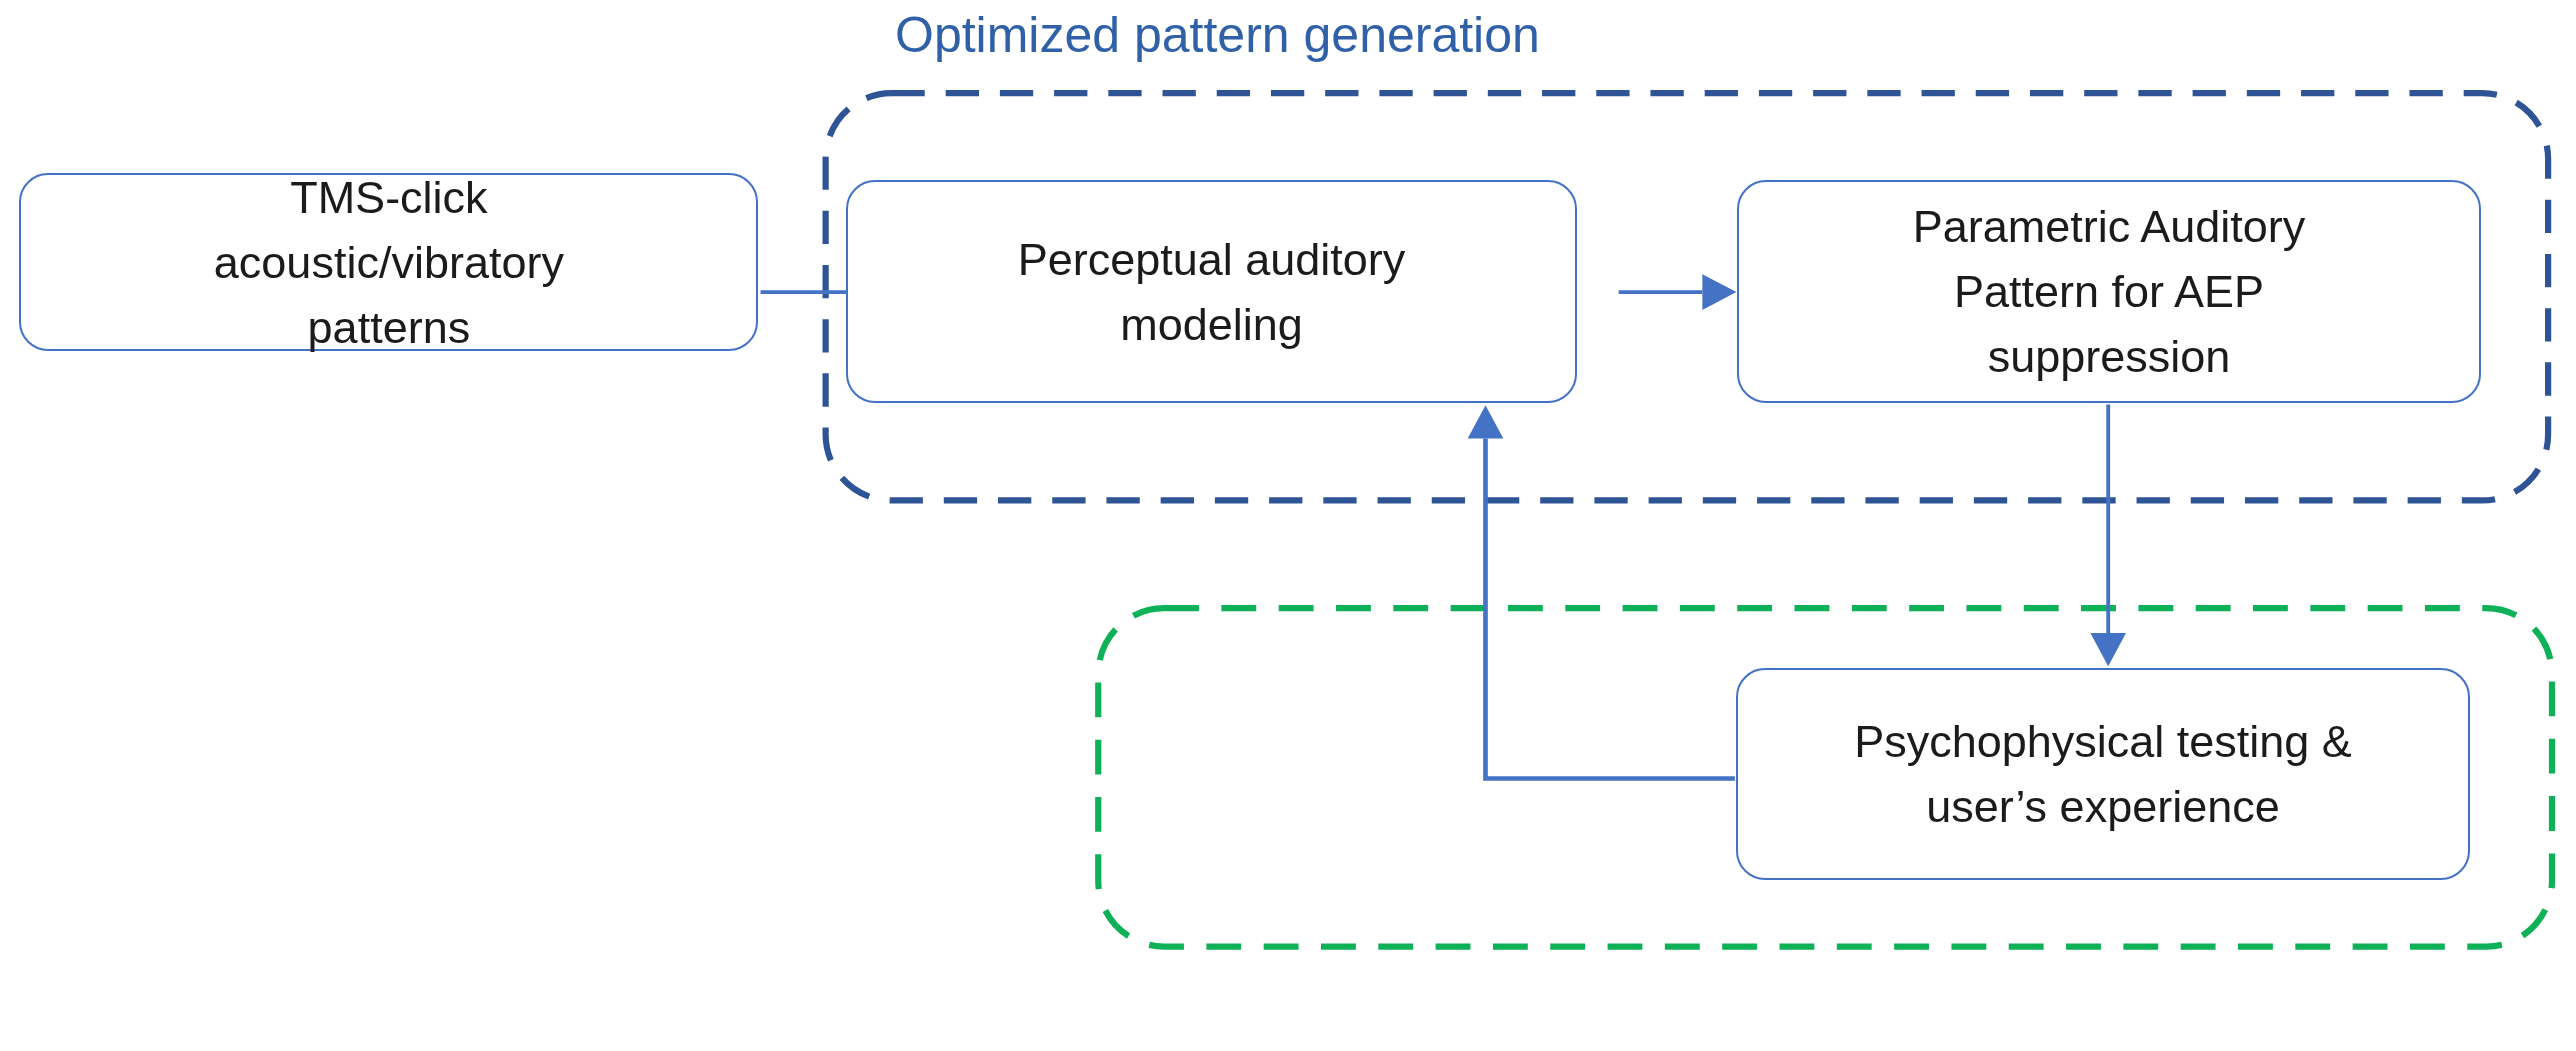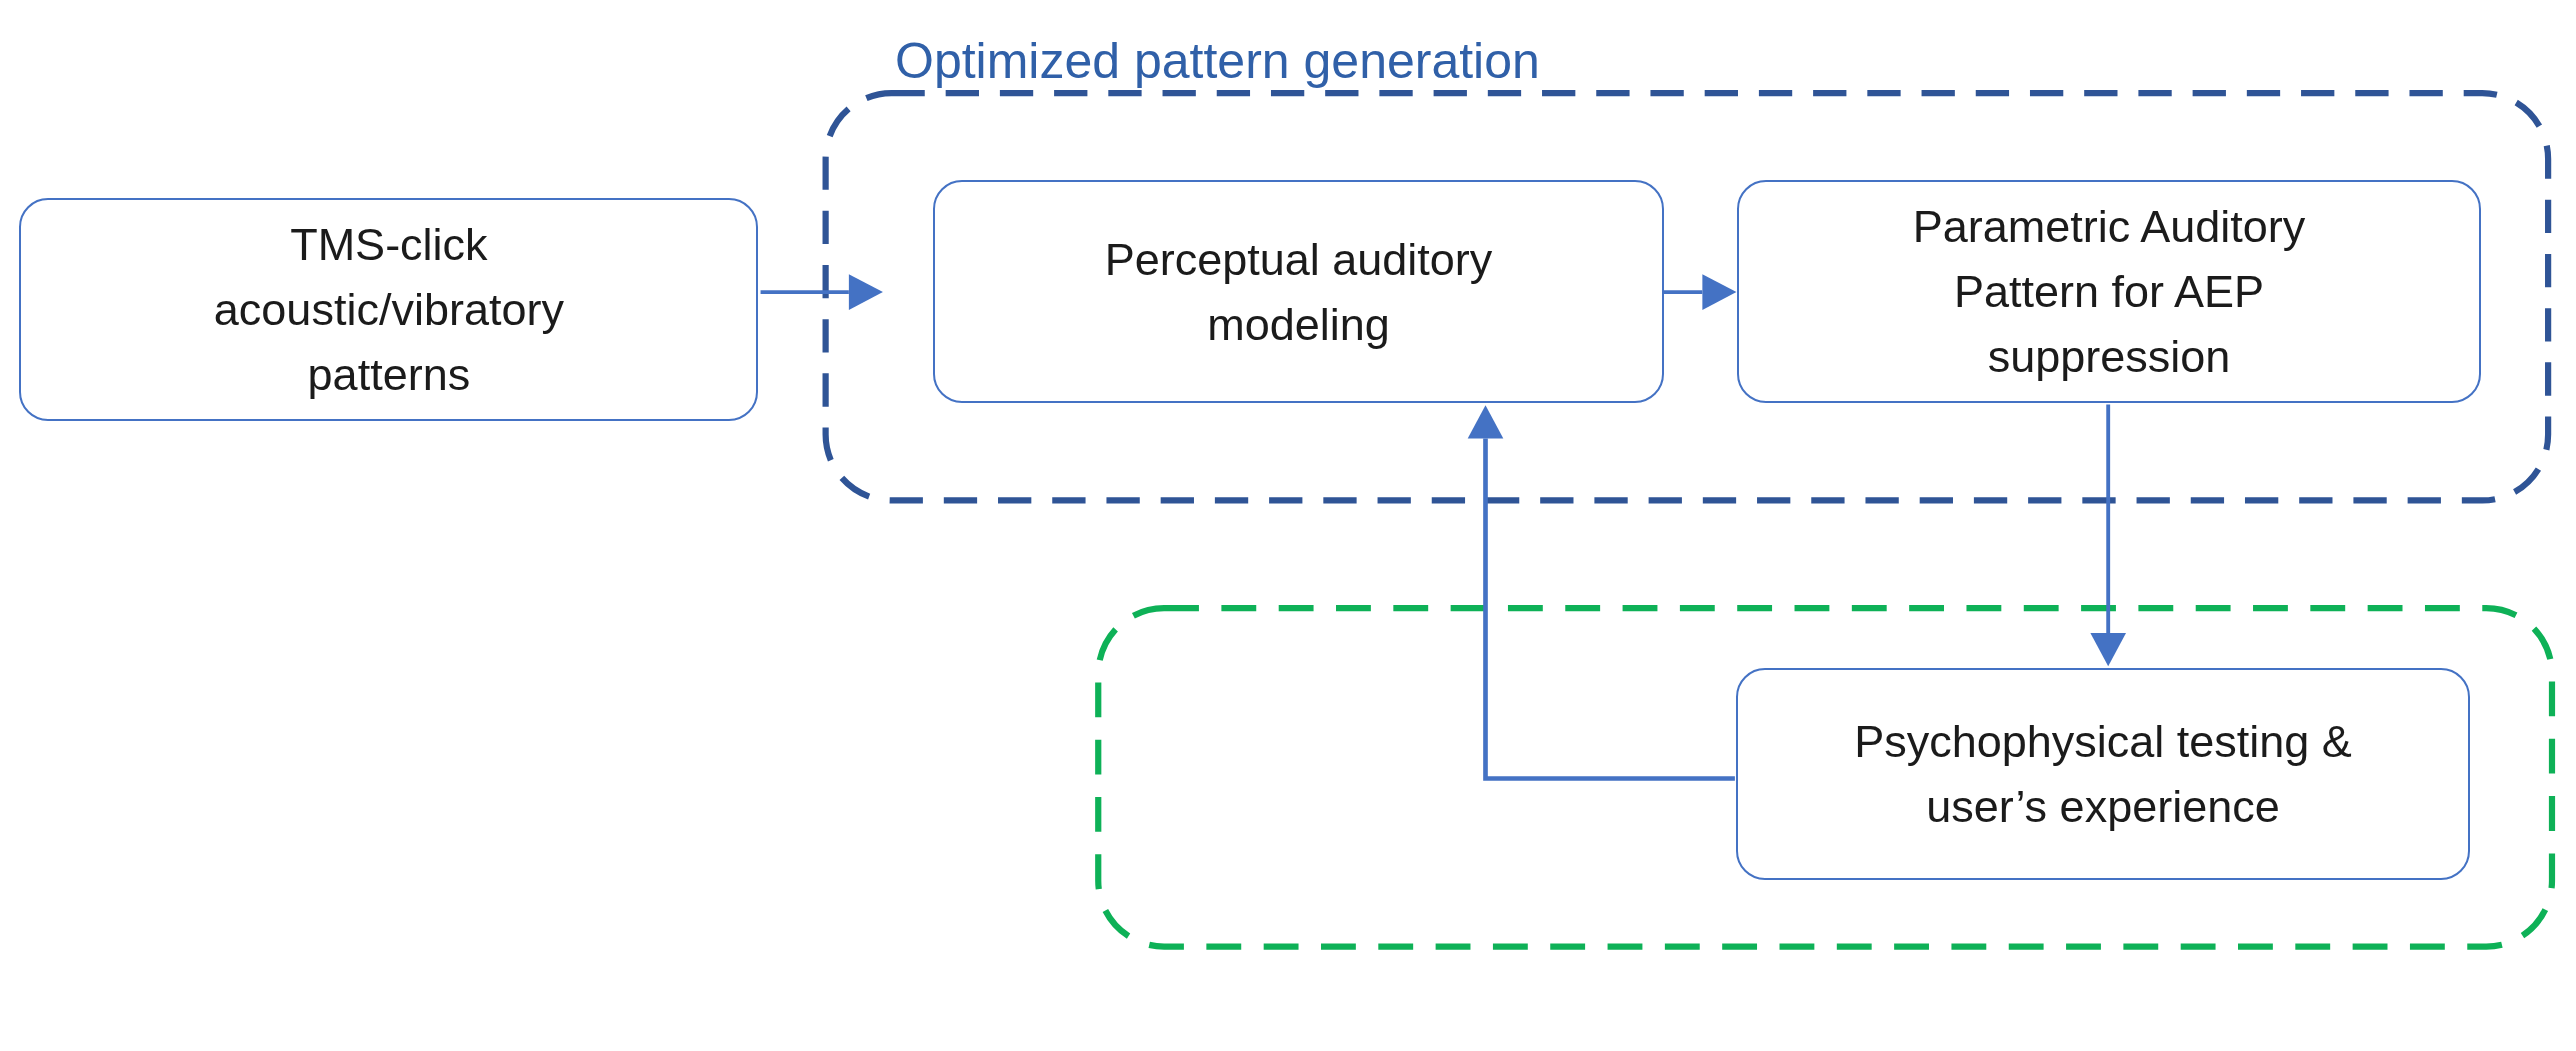--- a/index.html
+++ b/index.html
@@ -31,28 +31,27 @@
     border-radius: 29px;
     display: flex;
     align-items: center;
     justify-content: center;
     text-align: center;
     white-space: pre-line;
     font-size: 45px;
     line-height: 65px;
     color: #1B1B1B;
   }
-  .node-tms           { left: 19.4px;   top: 198px; width: 739px; height: 223px; }
-  .node-perceptual    { left: 933px; top: 180px; width: 731px; height: 223px; }
+  .node-tms           { left: 19.4px;   top: 173px; width: 739px; height: 178px; }
+  .node-perceptual    { left: 846px; top: 180px; width: 731px; height: 223px; }
   .node-parametric    { left: 1737px; top: 180px; width: 744px; height: 223px; }
   .node-psychophysical{ left: 1736px; top: 668px; width: 734px; height: 212px; }
   .grp-label {
     position: absolute;
     white-space: nowrap;
-    margin-top: 26px;
   }
   .label-optimized {
     left: 895px;
     top: 6.2px;
     font-size: 50px;
     line-height: 59px;
     color: #3060A8;
   }
   .label-individualization {
     left: 1202px;

